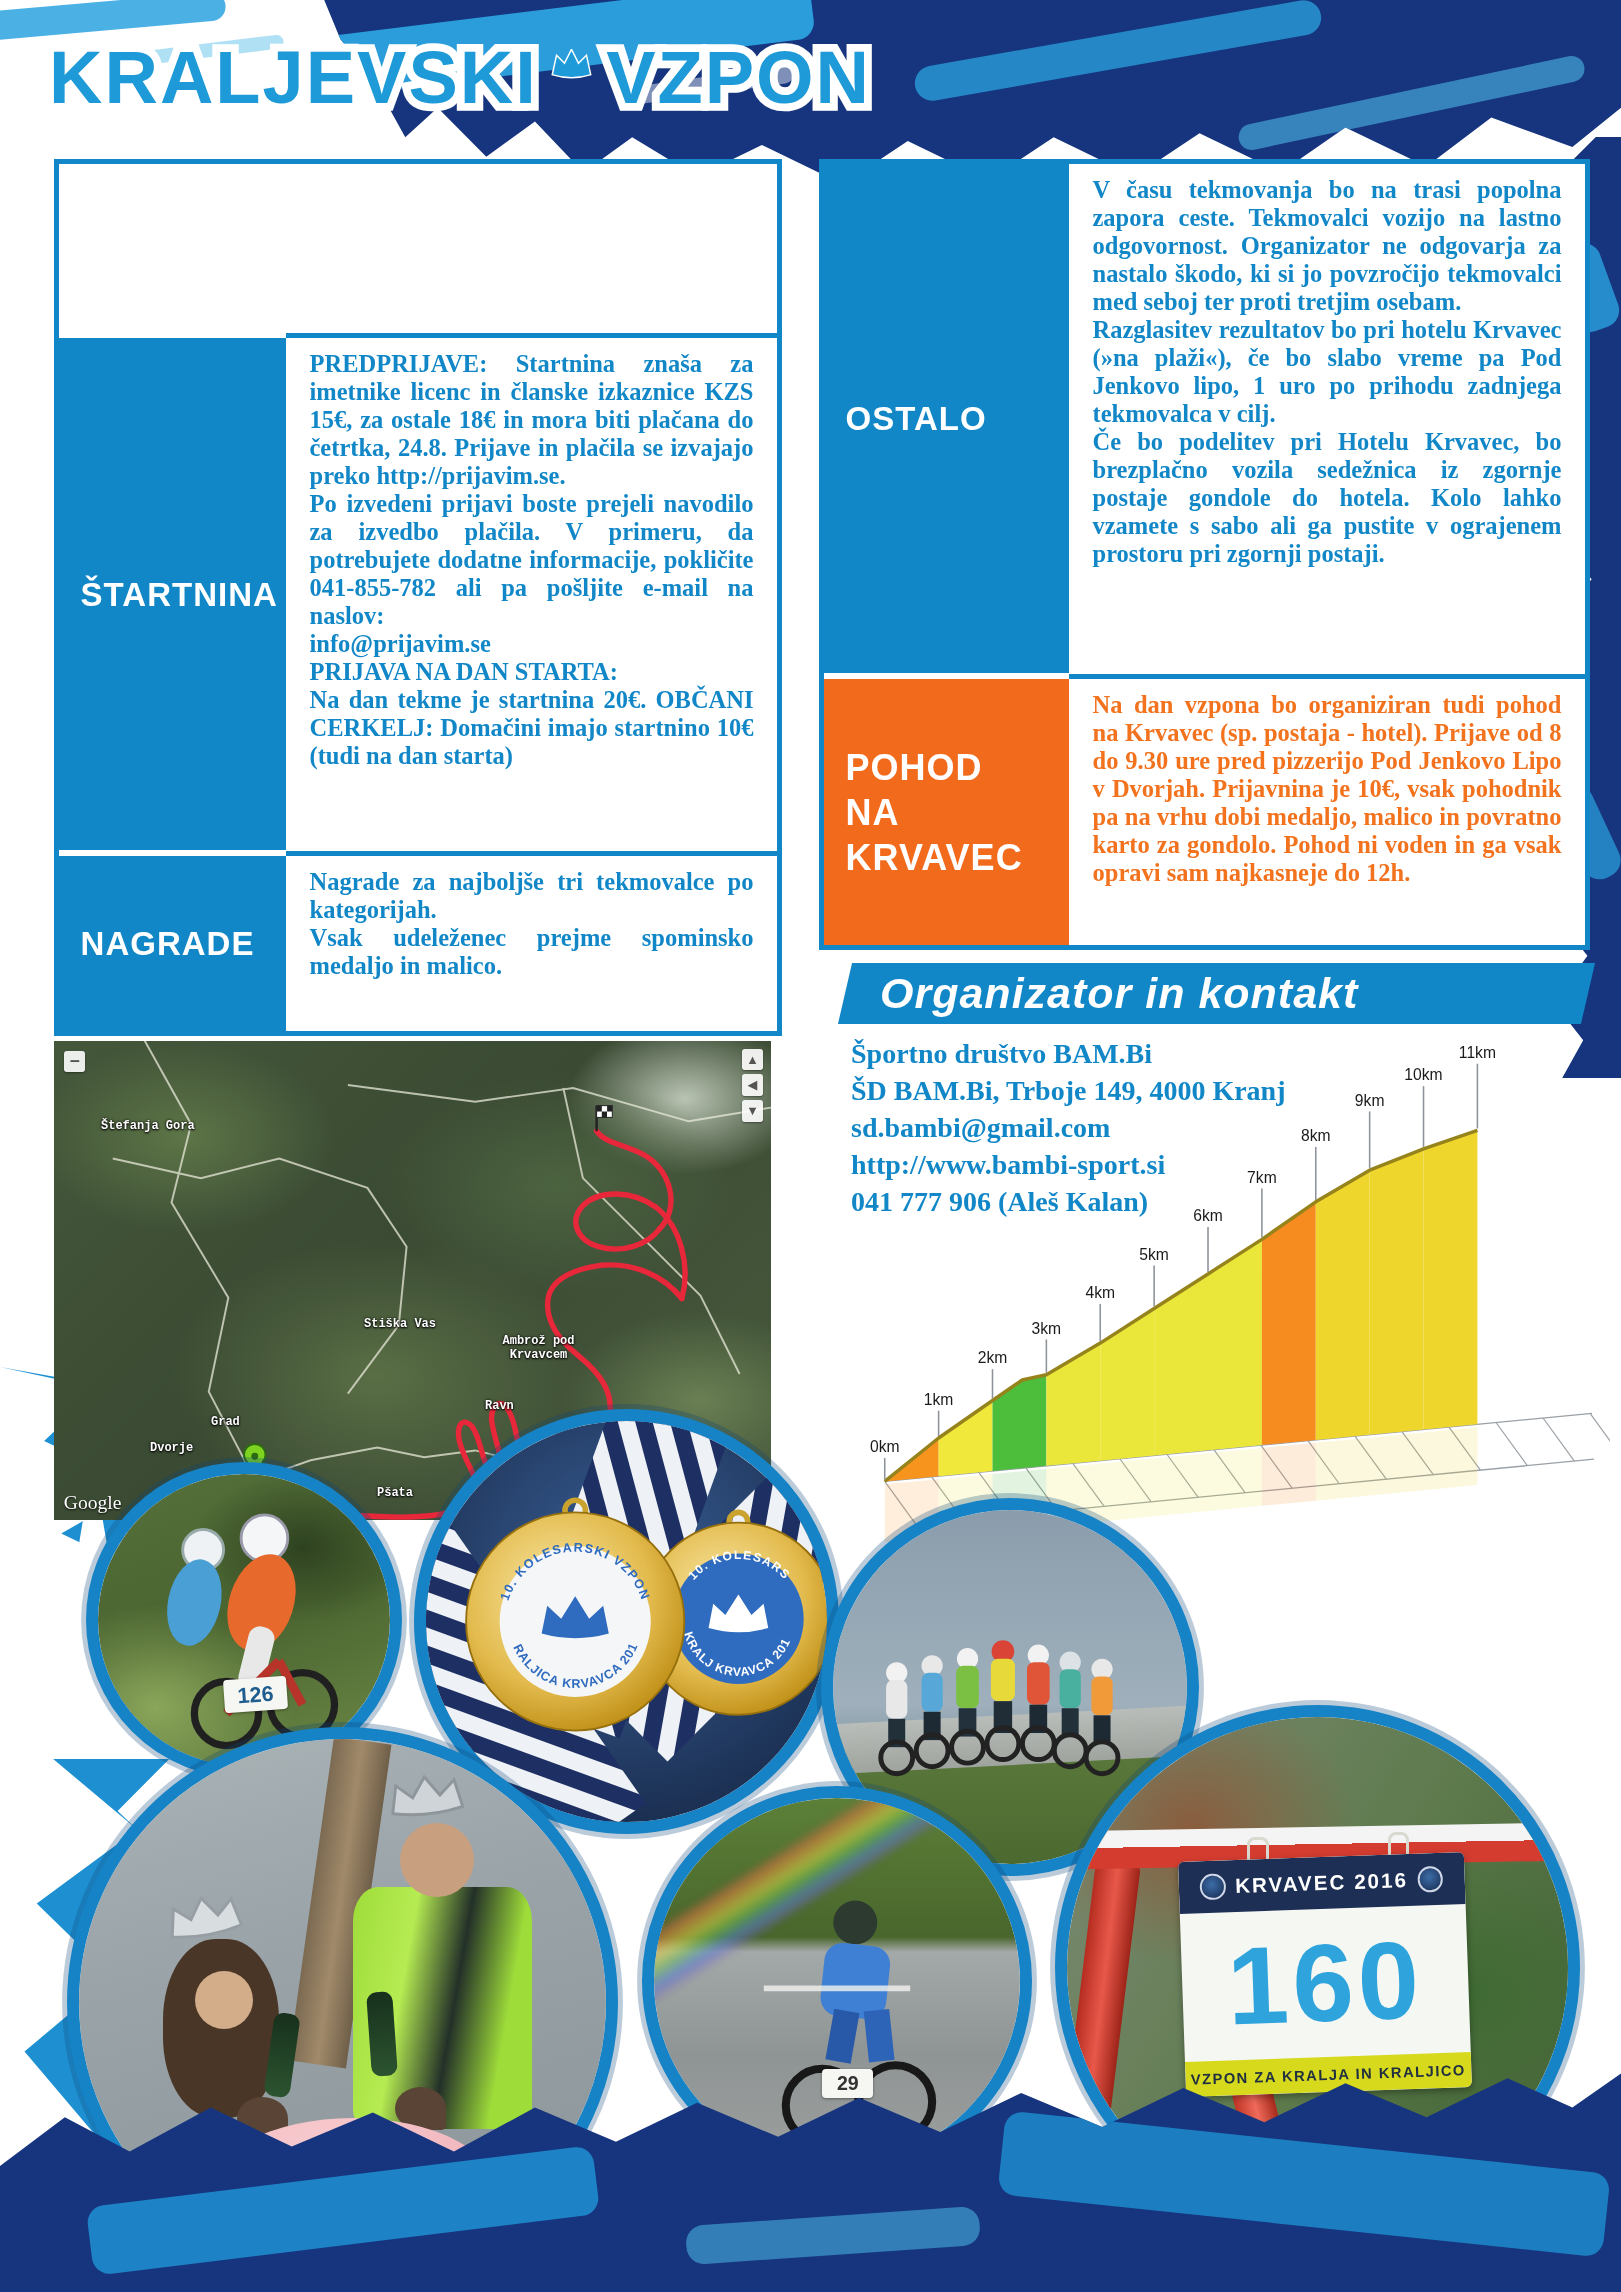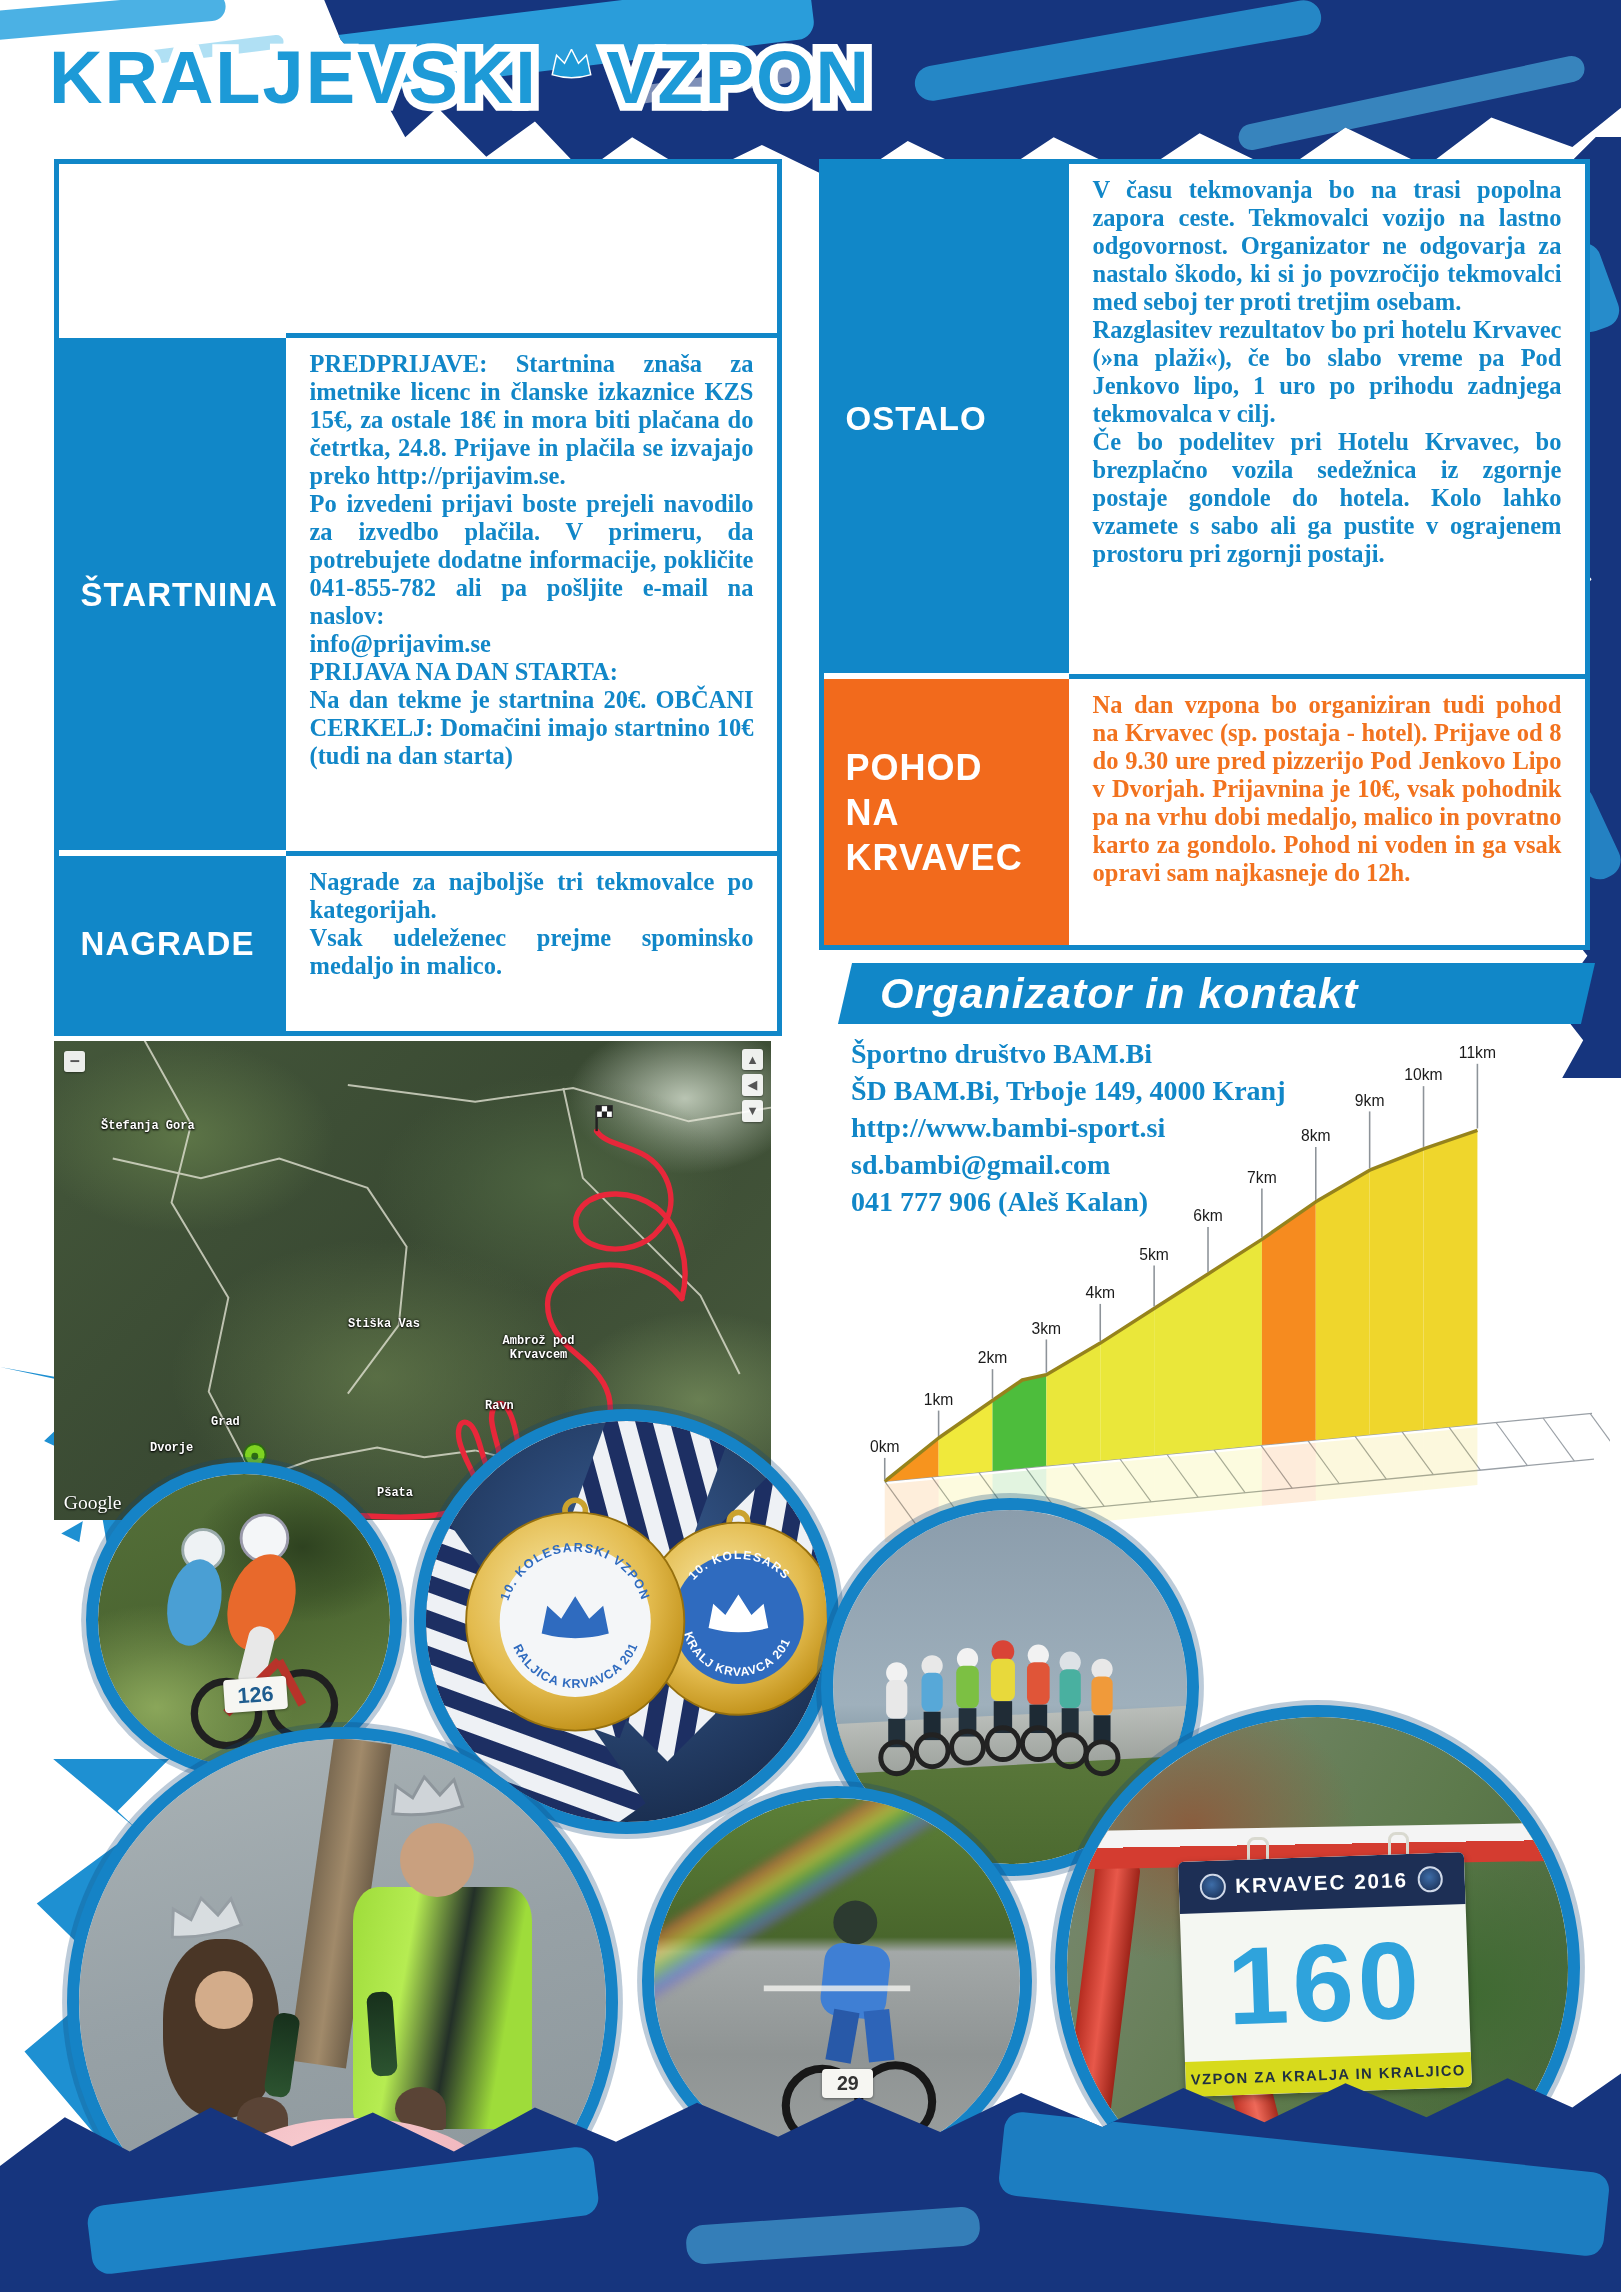--- a/index.html
+++ b/index.html
@@ -77,21 +77,21 @@
     background:
       radial-gradient(216px 137px at 18% 20%,#5d7547 0,rgba(93,117,71,0) 70%),
       radial-gradient(255px 157px at 70% 30%,#4c6340 0,rgba(76,99,64,0) 70%),
       radial-gradient(294px 196px at 45% 70%,#6d855098 0,rgba(109,133,80,0) 70%),
       radial-gradient(196px 127px at 90% 75%,#7d9560aa 0,rgba(125,149,96,0) 70%),
       radial-gradient(167px 108px at 88% 12%,#d8e2d2cc 0,rgba(216,226,210,0) 70%),
       linear-gradient(135deg,#44573a 0%,#3a4a33 45%,#47593c 100%);}
   .map svg{position:absolute;inset:0;}
   .mlabel{position:absolute;color:#fff;font-size:12px;font-weight:bold;
     text-shadow:0 1px 2px #000,0 0 2.9px #000;z-index:4;font-family:Liberation Mono, monospace;}
-  .ml-0{left:47px;top:78px;} .ml-1{left:294px;top:276px;text-align:center;}
+  .ml-0{left:47px;top:78px;} .ml-1{left:310px;top:276px;text-align:center;}
   .ml-2{left:421px;top:294px;width:127px;text-align:center;line-height:1.15;}
   .ml-3{left:157px;top:374px;} .ml-4{left:96px;top:400px;}
   .ml-5{left:323px;top:445px;} .ml-6{left:431px;top:358px;} .ml-7{left:688px;top:436px;}
   .gwm{position:absolute;left:9.8px;bottom:5.9px;color:#fff;font-size:19.6px;z-index:4;
        font-family:"Liberation Serif","DejaVu Serif",serif;text-shadow:0 1px 2px #000;}
   .mapbtn{position:absolute;width:21.6px;height:21.6px;background:#ffffffE6;border-radius:2.9px;color:#555;
     display:flex;align-items:center;justify-content:center;font-size:12.7px;font-weight:bold;z-index:5;
     box-shadow:0 1px 2px rgba(0,0,0,.4);}
   .mb-minus{left:9.8px;top:9.8px;font-size:17.6px;}
   .mb-up{right:7.8px;top:7.8px;} .mb-left{right:7.8px;top:33px;} .mb-down{right:7.8px;top:59px;}
@@ -225,22 +225,22 @@
     <div class="cell-text">Na dan vzpona bo organiziran tudi pohod na Krvavec (sp. postaja - hotel). Prijave od 8 do 9.30 ure pred pizzerijo Pod Jenkovo Lipo v Dvorjah. Prijavnina je 10€, vsak pohodnik pa na vrhu dobi medaljo, malico in povratno karto za gondolo. Pohod ni voden in ga vsak opravi sam najkasneje do 12h.</div>
   </div>
 </div>
 
 <div class="abs banner">
   <div class="banner-text">Organizator in kontakt</div>
 </div>
 <div class="abs contact">
   <div>Športno društvo BAM.Bi</div>
   <div>ŠD BAM.Bi, Trboje 149, 4000 Kranj</div>
+  <div>sd.bambi@gmail.com</div>
   <div>http://www.bambi-sport.si</div>
-  <div>sd.bambi@gmail.com</div>
   <div>041 777 906 (Aleš Kalan)</div>
 </div>
 
 <svg id="profile-svg" viewBox="0 0 770 540">
     <line x1="30" y1="470" x2="752" y2="400.42545454545456" stroke="#9aa0a6" stroke-width="1.3"></line>
     <line x1="62" y1="514" x2="754" y2="447.31636363636363" stroke="#9aa0a6" stroke-width="1.3"></line>
     <line x1="30" y1="470" x2="62" y2="514" stroke="#9aa0a6" stroke-width="1.2"></line>
     <line x1="78" y1="465.37454545454545" x2="110" y2="509.37454545454545" stroke="#9aa0a6" stroke-width="1.2"></line>
     <line x1="126" y1="460.7490909090909" x2="158" y2="504.7490909090909" stroke="#9aa0a6" stroke-width="1.2"></line>
     <line x1="174" y1="456.12363636363636" x2="206" y2="500.12363636363636" stroke="#9aa0a6" stroke-width="1.2"></line>

